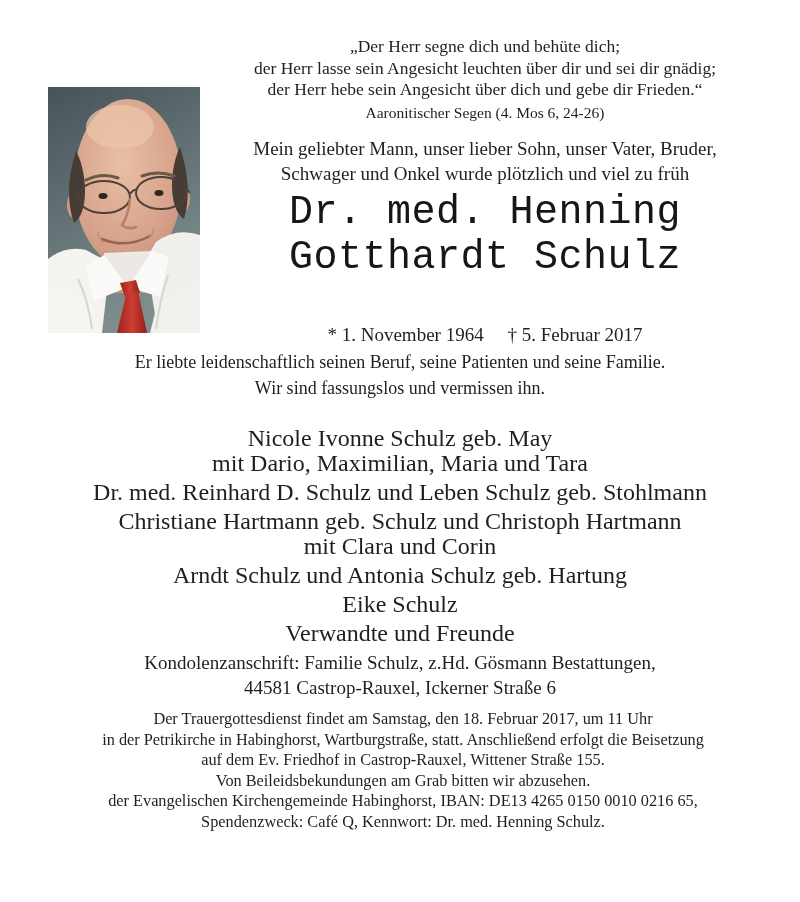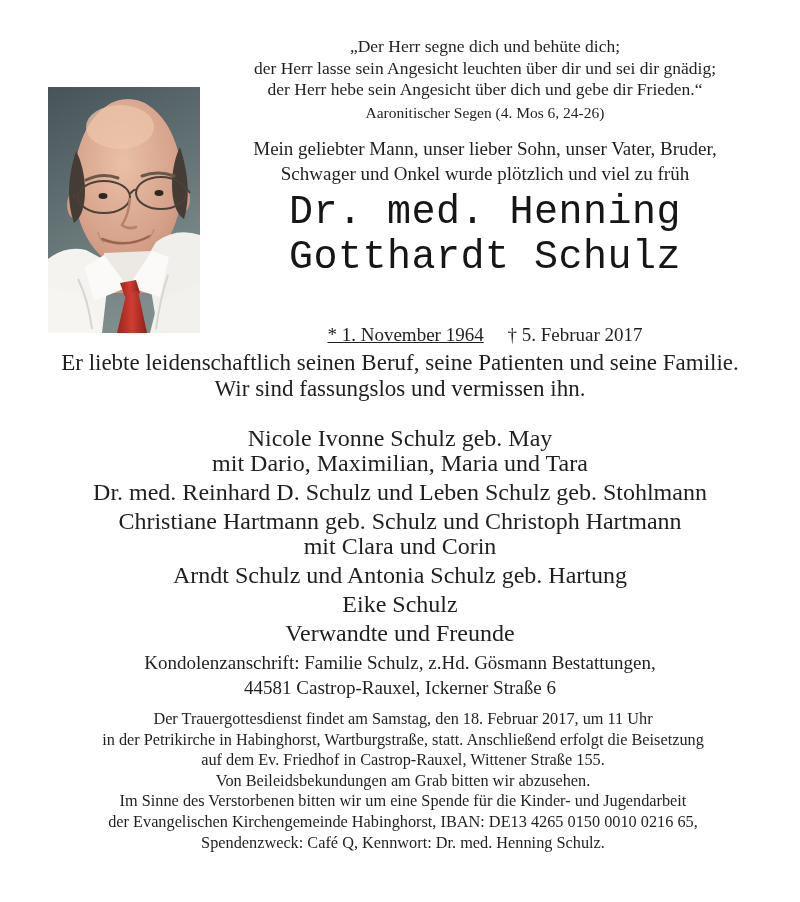--- a/index.html
+++ b/index.html
@@ -10,25 +10,25 @@
   }
   .photo-frame { position:absolute; left:48px; top:87px; width:152px; height:246px; }
   .photo-frame svg { display:block; width:100%; height:100%; }
 
   .header-col { position:absolute; left:196px; top:0; width:578px; text-align:center; }
   .blessing { padding-top:36px; font-size:17.5px; line-height:21.5px; }
   .blessing-attribution { font-size:15.5px; line-height:18px; margin-top:3px; }
   .intro { margin-top:14px; font-size:19px; line-height:25.5px; }
   .name { margin:3px 0 0 0; font-size:40px; line-height:45px; font-weight:normal; letter-spacing:0.5px; color:#161616;font-family:Liberation Mono, monospace; }
   .dates { margin-top:12px; font-size:19px; }
-  .dates-birth { display:inline-block; margin-right:19px;text-decoration:underline; }
+  .dates-birth { display:inline-block; margin-right:19px; }
   .dates-death { display:inline-block;margin-top:32px; }
 
   .body-col { position:absolute; left:0; top:344px; width:800px; text-align:center; }
-  .tribute { padding-top:6px; font-size:23px; line-height:25.5px; }
+  .tribute { padding-top:6px; font-size:18px; line-height:25.5px; }
   .mourners { margin-top:25px; font-size:24px; line-height:25px; }
   .mourner-group { margin-bottom:4px; }
   .condolence { font-size:19px; line-height:25px; }
   .notice { margin-top:9px; font-size:16.3px; line-height:20.6px;padding-left:6px; }
 </style>
 </head>
 <body>
 
 <div class="page">
 
@@ -157,19 +157,18 @@
     <div class="condolence">
       <div>Kondolenzanschrift: Familie Schulz, z.Hd. Gösmann Bestattungen,</div>
       <div>44581 Castrop-Rauxel, Ickerner Straße 6</div>
     </div>
 
     <div class="notice">
       <div>Der Trauergottesdienst findet am Samstag, den 18. Februar 2017, um 11 Uhr</div>
       <div>in der Petrikirche in Habinghorst, Wartburgstraße, statt. Anschließend erfolgt die Beisetzung</div>
       <div>auf dem Ev. Friedhof in Castrop-Rauxel, Wittener Straße 155.</div>
       <div>Von Beileidsbekundungen am Grab bitten wir abzusehen.</div>
-      <div>Im Sinne des Verstorbenen bitten wir um eine Spende für die Kinder- und Jugendarbeit</div>
       <div>der Evangelischen Kirchengemeinde Habinghorst, IBAN: DE13 4265 0150 0010 0216 65,</div>
       <div>Spendenzweck: Café Q, Kennwort: Dr. med. Henning Schulz.</div>
     </div>
   </div>
 
 </div>
 
 </body></html>

